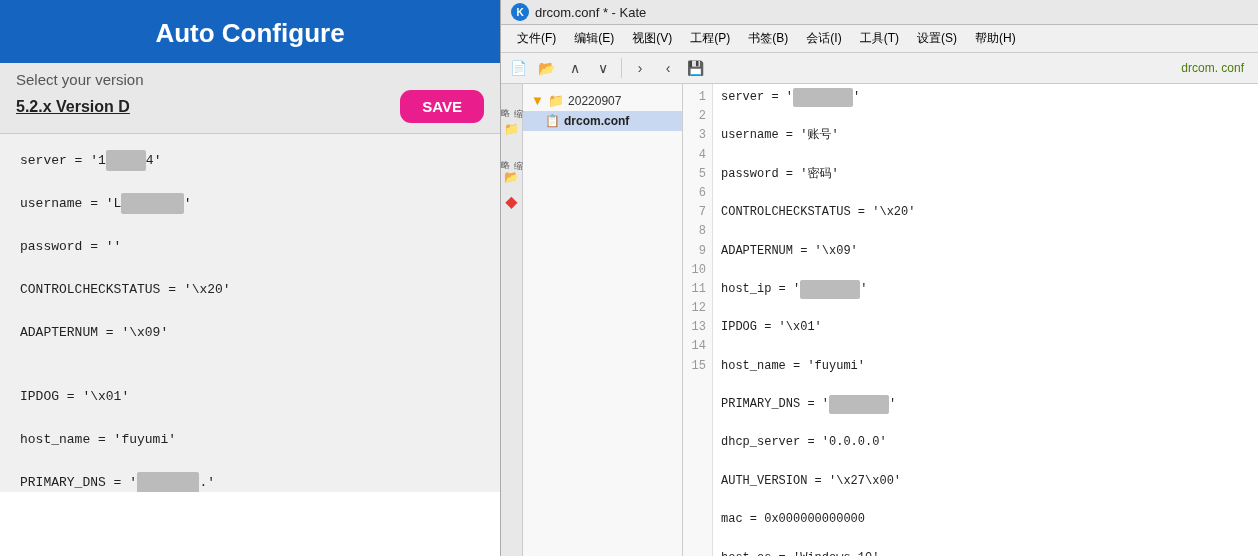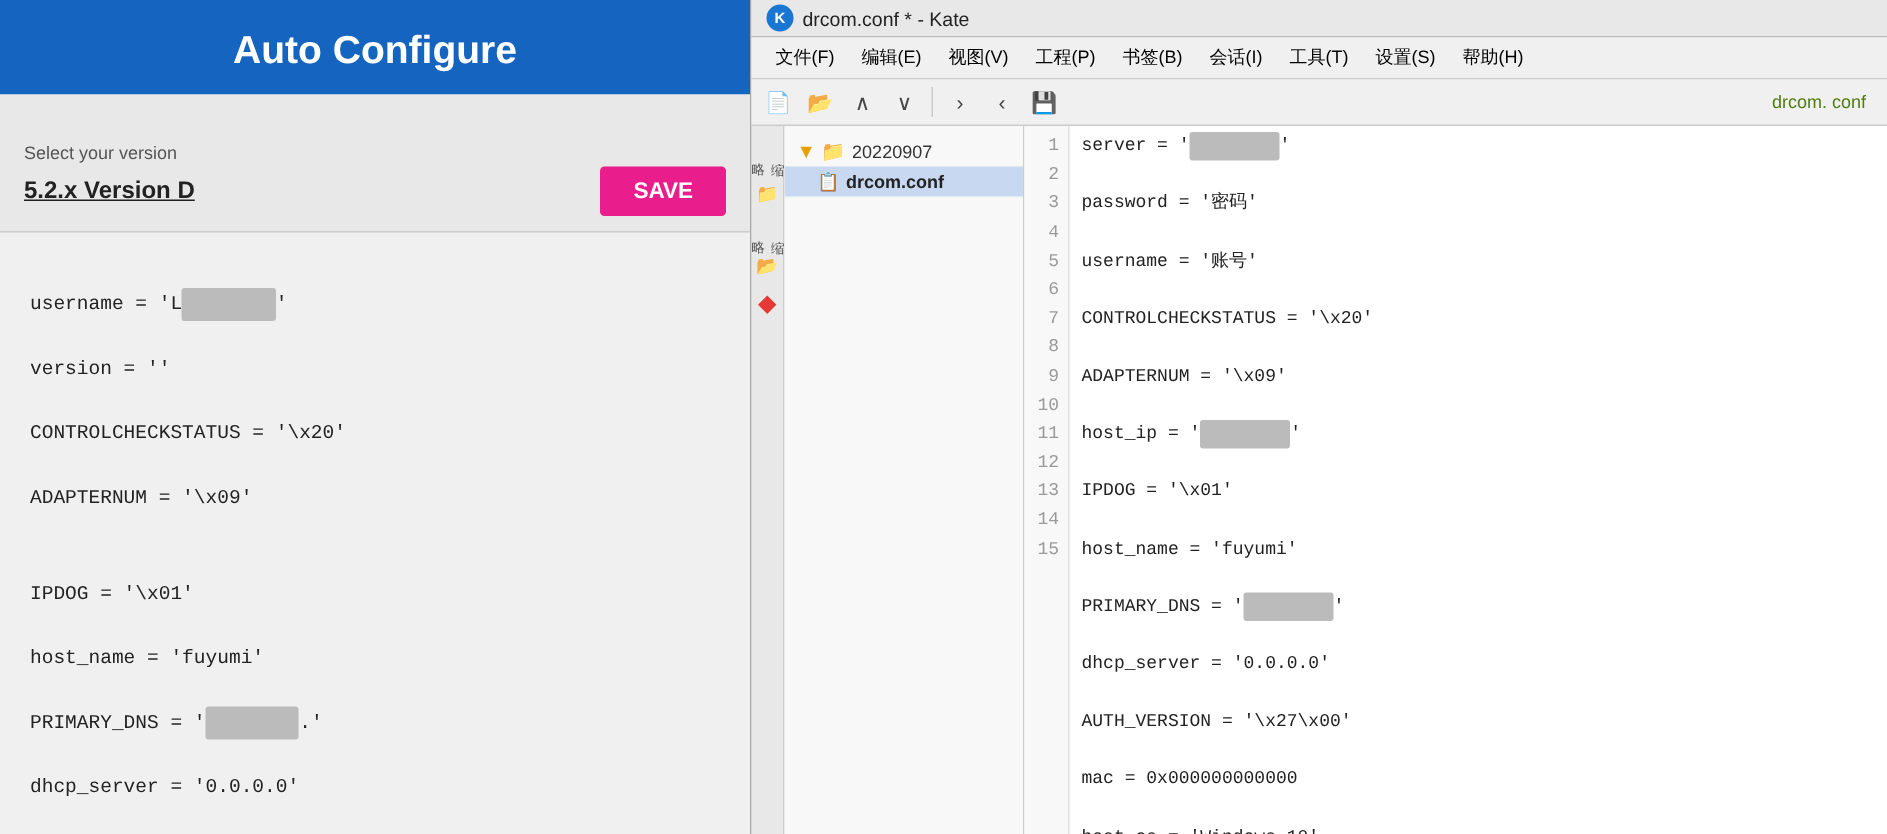--- a/index.html
+++ b/index.html
@@ -1,21 +1,21 @@
 <!DOCTYPE html>
 <html><head>
   <meta charset="utf-8">
   <style>
     * { margin: 0; padding: 0; box-sizing: border-box; }
     body { width: 1258px; height: 556px; display: flex; font-family: Arial, sans-serif; overflow: hidden; }
 
     
     #left-panel {
       width: 500px;
-      height: 556px;
+      height: 492px;
       background: #f0f0f0;
       display: flex;
       flex-direction: column;
       flex-shrink: 0;
     }
 
     #left-header {
       background: #1565c0;
       color: white;
       text-align: center;
@@ -24,24 +24,23 @@
       font-weight: bold;
     }
 
     #left-controls {
       background: #e8e8e8;
       padding: 8px 16px 10px;
       border-bottom: 1px solid #ccc;
     }
 
     #version-label {
-      font-size: 12px;
+      font-size: 15px;
       color: #555;
       margin-bottom: 2px;
-      margin-top: 24px;
     }
 
     #controls-row {
       display: flex;
       align-items: center;
       gap: 12px;
     }
 
     #version-value {
       font-size: 16px;
@@ -55,21 +54,21 @@
       border: none;
       border-radius: 3px;
       padding: 8px 22px;
       font-size: 15px;
       font-weight: bold;
       cursor: pointer;
       color: white;
     }
 
     #open-btn { background: #e91e8c; }
-    #save-btn { background: #e91e8c; }
+    #save-btn { background: #e91e8c; border-radius: 11px; }
 
     #left-content {
       padding: 16px 20px;
       font-family: 'Courier New', monospace;
       font-size: 13px;
       color: #222;
       line-height: 1.65;
       flex: 1;
       overflow: hidden;
     }
@@ -284,23 +283,23 @@
     <span>Auto Configure</span>
   </div>
   <div id="left-controls">
     <div id="version-label">Select your version</div>
     <div id="controls-row">
       <span id="version-value">5.2.x Version D</span>
       <button class="action-btn" id="save-btn">SAVE</button>
     </div>
   </div>
   <div id="left-content">
-    <br>
+    <span class="code-line">server = '1<span class="blurred-text">████</span>4'</span><br>
     <span class="code-line">username = 'L<span class="blurred-text">████████</span>'</span><br>
-    <span class="code-line">version = ''</span><br>
+    <span class="code-line">password = ''</span><br>
     <span class="code-line">CONTROLCHECKSTATUS = '\x20'</span><br>
     <span class="code-line">ADAPTERNUM = '\x09'</span><br>
     <br>
     <span class="code-line">IPDOG = '\x01'</span><br>
     <span class="code-line">host_name = 'fuyumi'</span><br>
     <span class="code-line">PRIMARY_DNS = '<span class="blurred-text">████████</span>.'</span><br>
     <span class="code-line">dhcp_server = '0.0.0.0'</span><br>
     <br>
     <br>
     <br>
@@ -361,22 +360,22 @@
         <span>drcom.conf</span>
       </div>
     </div>
 
     <div id="code-area">
       <div id="code-lines">
         <div id="line-numbers">
           1<br>2<br>3<br>4<br>5<br>6<br>7<br>8<br>9<br>10<br>11<br>12<br>13<br>14<br>15
         </div>
         <div id="code-content"><span class="code-line">server = '<span class="blurred-code">████████</span>'</span>
+<span class="code-line">username = '账号'</span>
 <span class="code-line">password = '密码'</span>
-<span class="code-line">username = '账号'</span>
 <span class="code-line">CONTROLCHECKSTATUS = '\x20'</span>
 <span class="code-line">ADAPTERNUM = '\x09'</span>
 <span class="code-line">host_ip = '<span class="blurred-code">████████</span>'</span>
 <span class="code-line">IPDOG = '\x01'</span>
 <span class="code-line">host_name = 'fuyumi'</span>
 <span class="code-line">PRIMARY_DNS = '<span class="blurred-code">████████</span>'</span>
 <span class="code-line">dhcp_server = '0.0.0.0'</span>
 <span class="code-line">AUTH_VERSION = '\x27\x00'</span>
 <span class="code-line">mac = 0x000000000000</span>
 <span class="code-line">host_os = 'Windows 10'</span>

